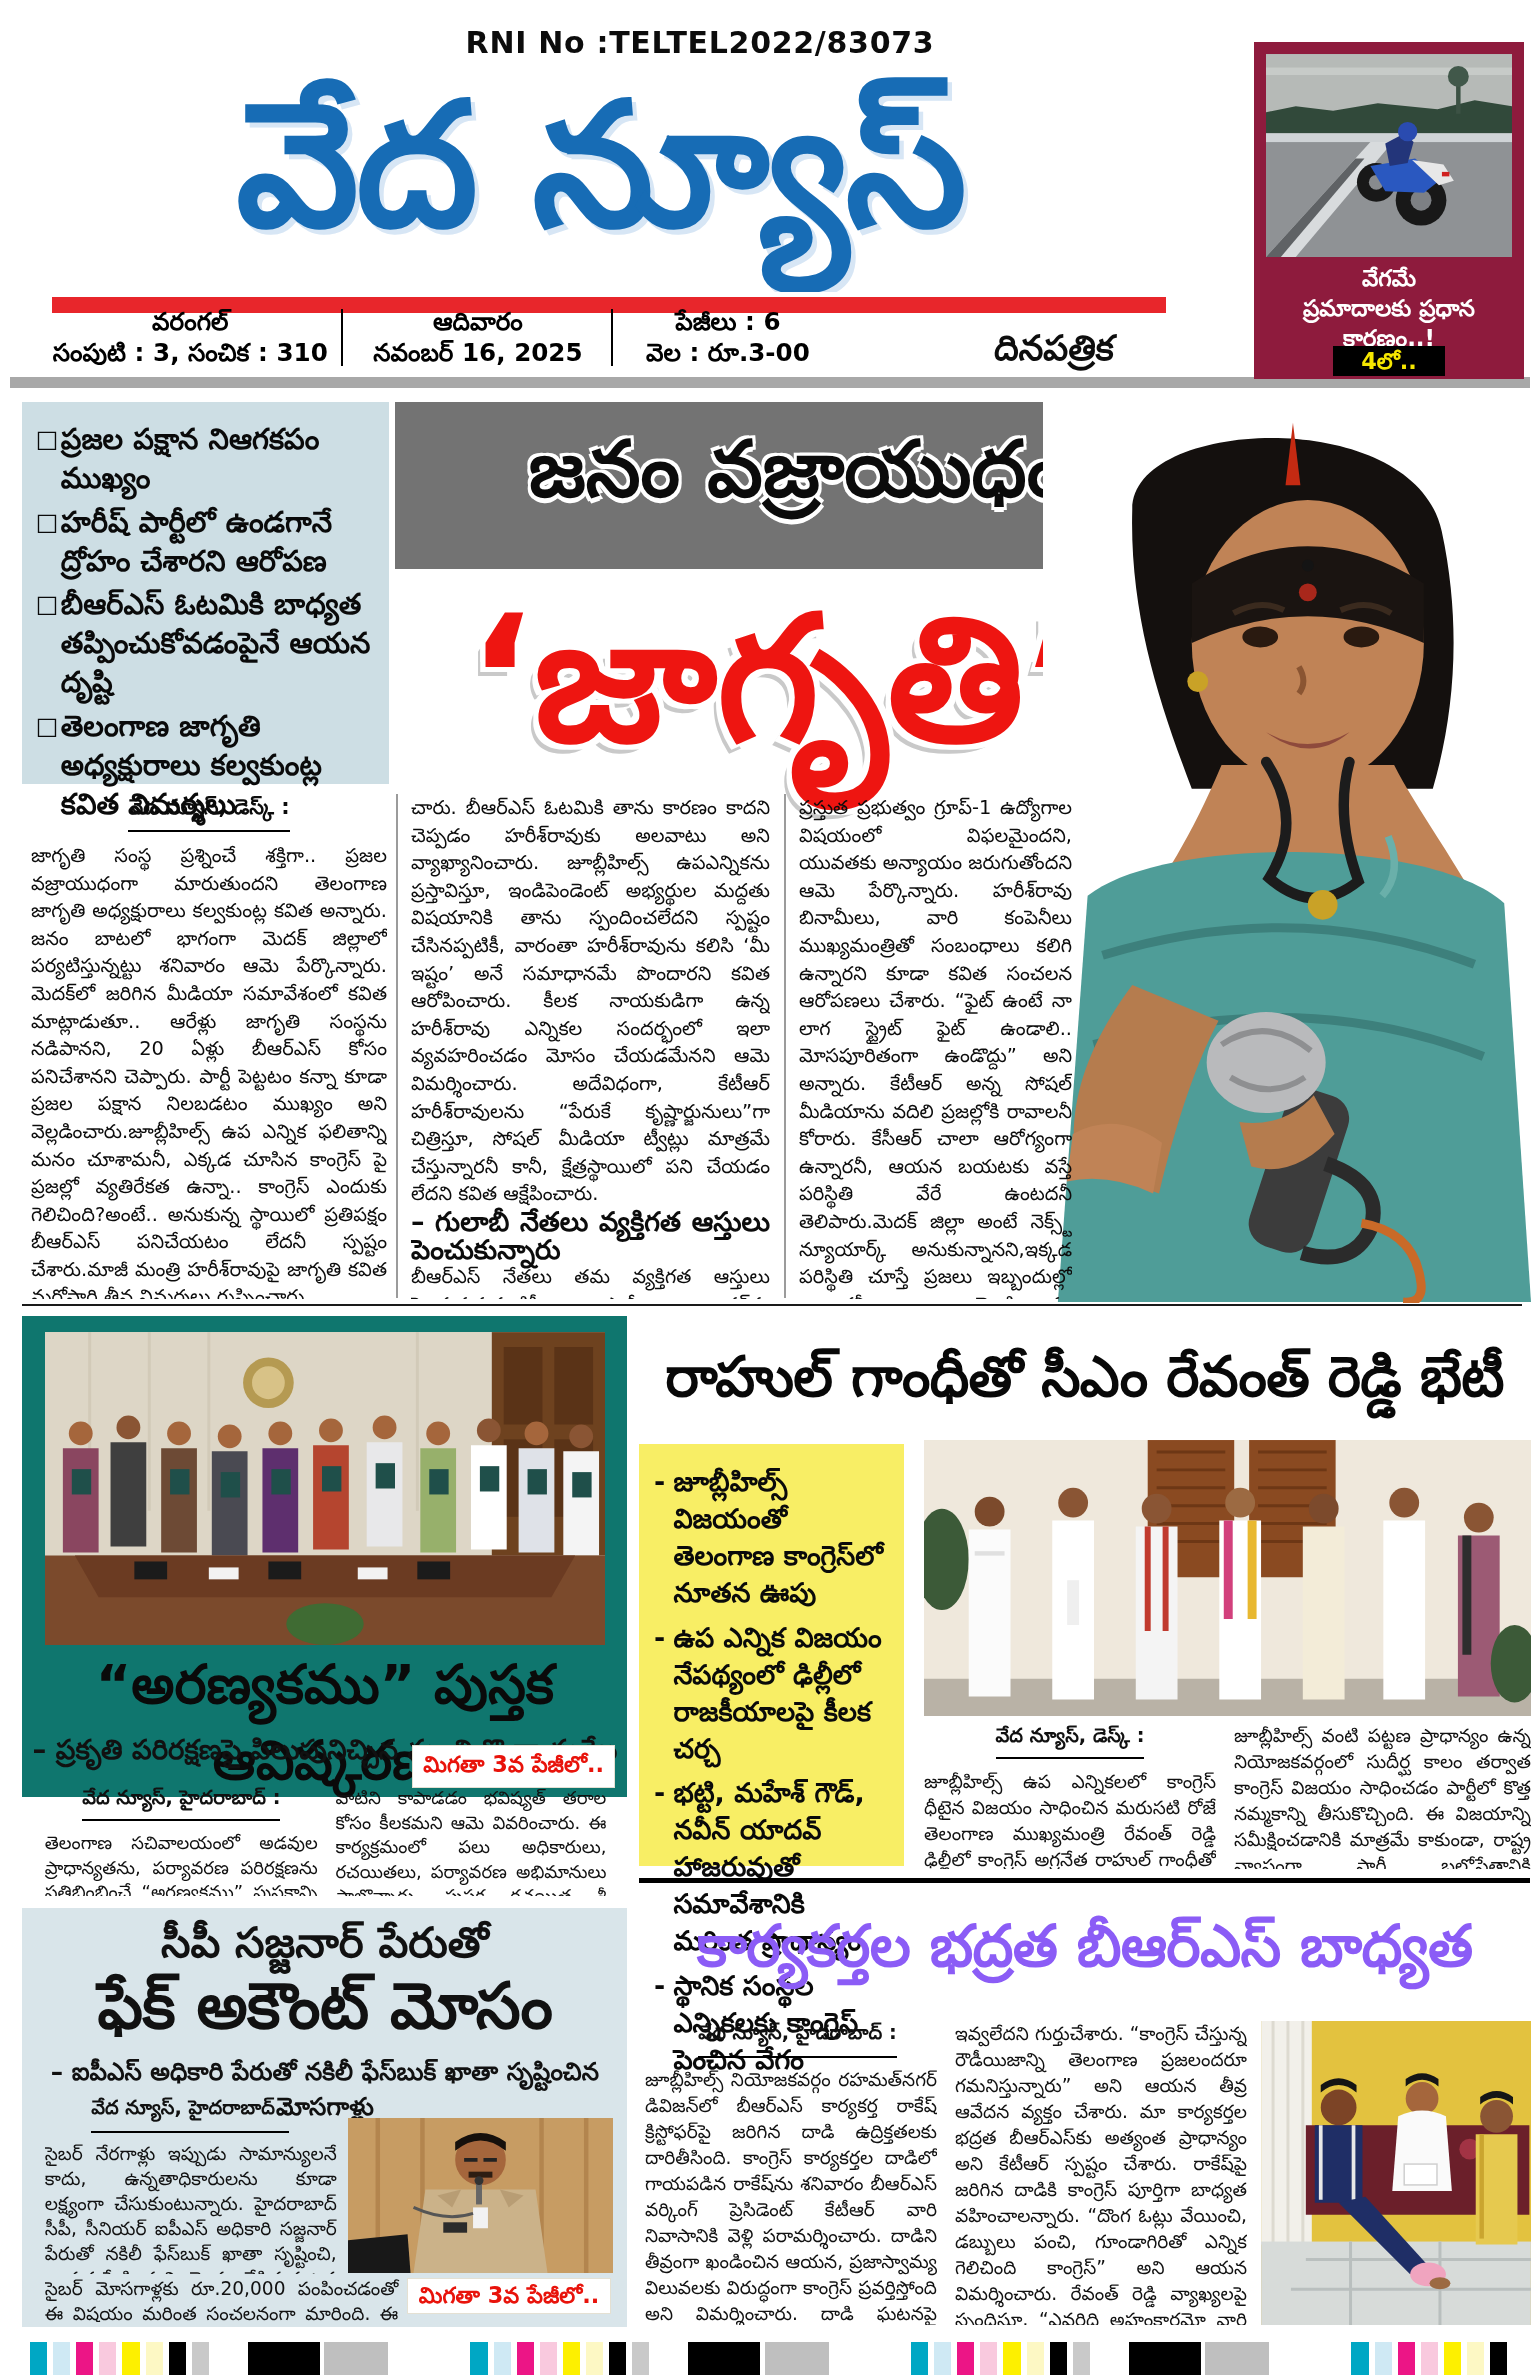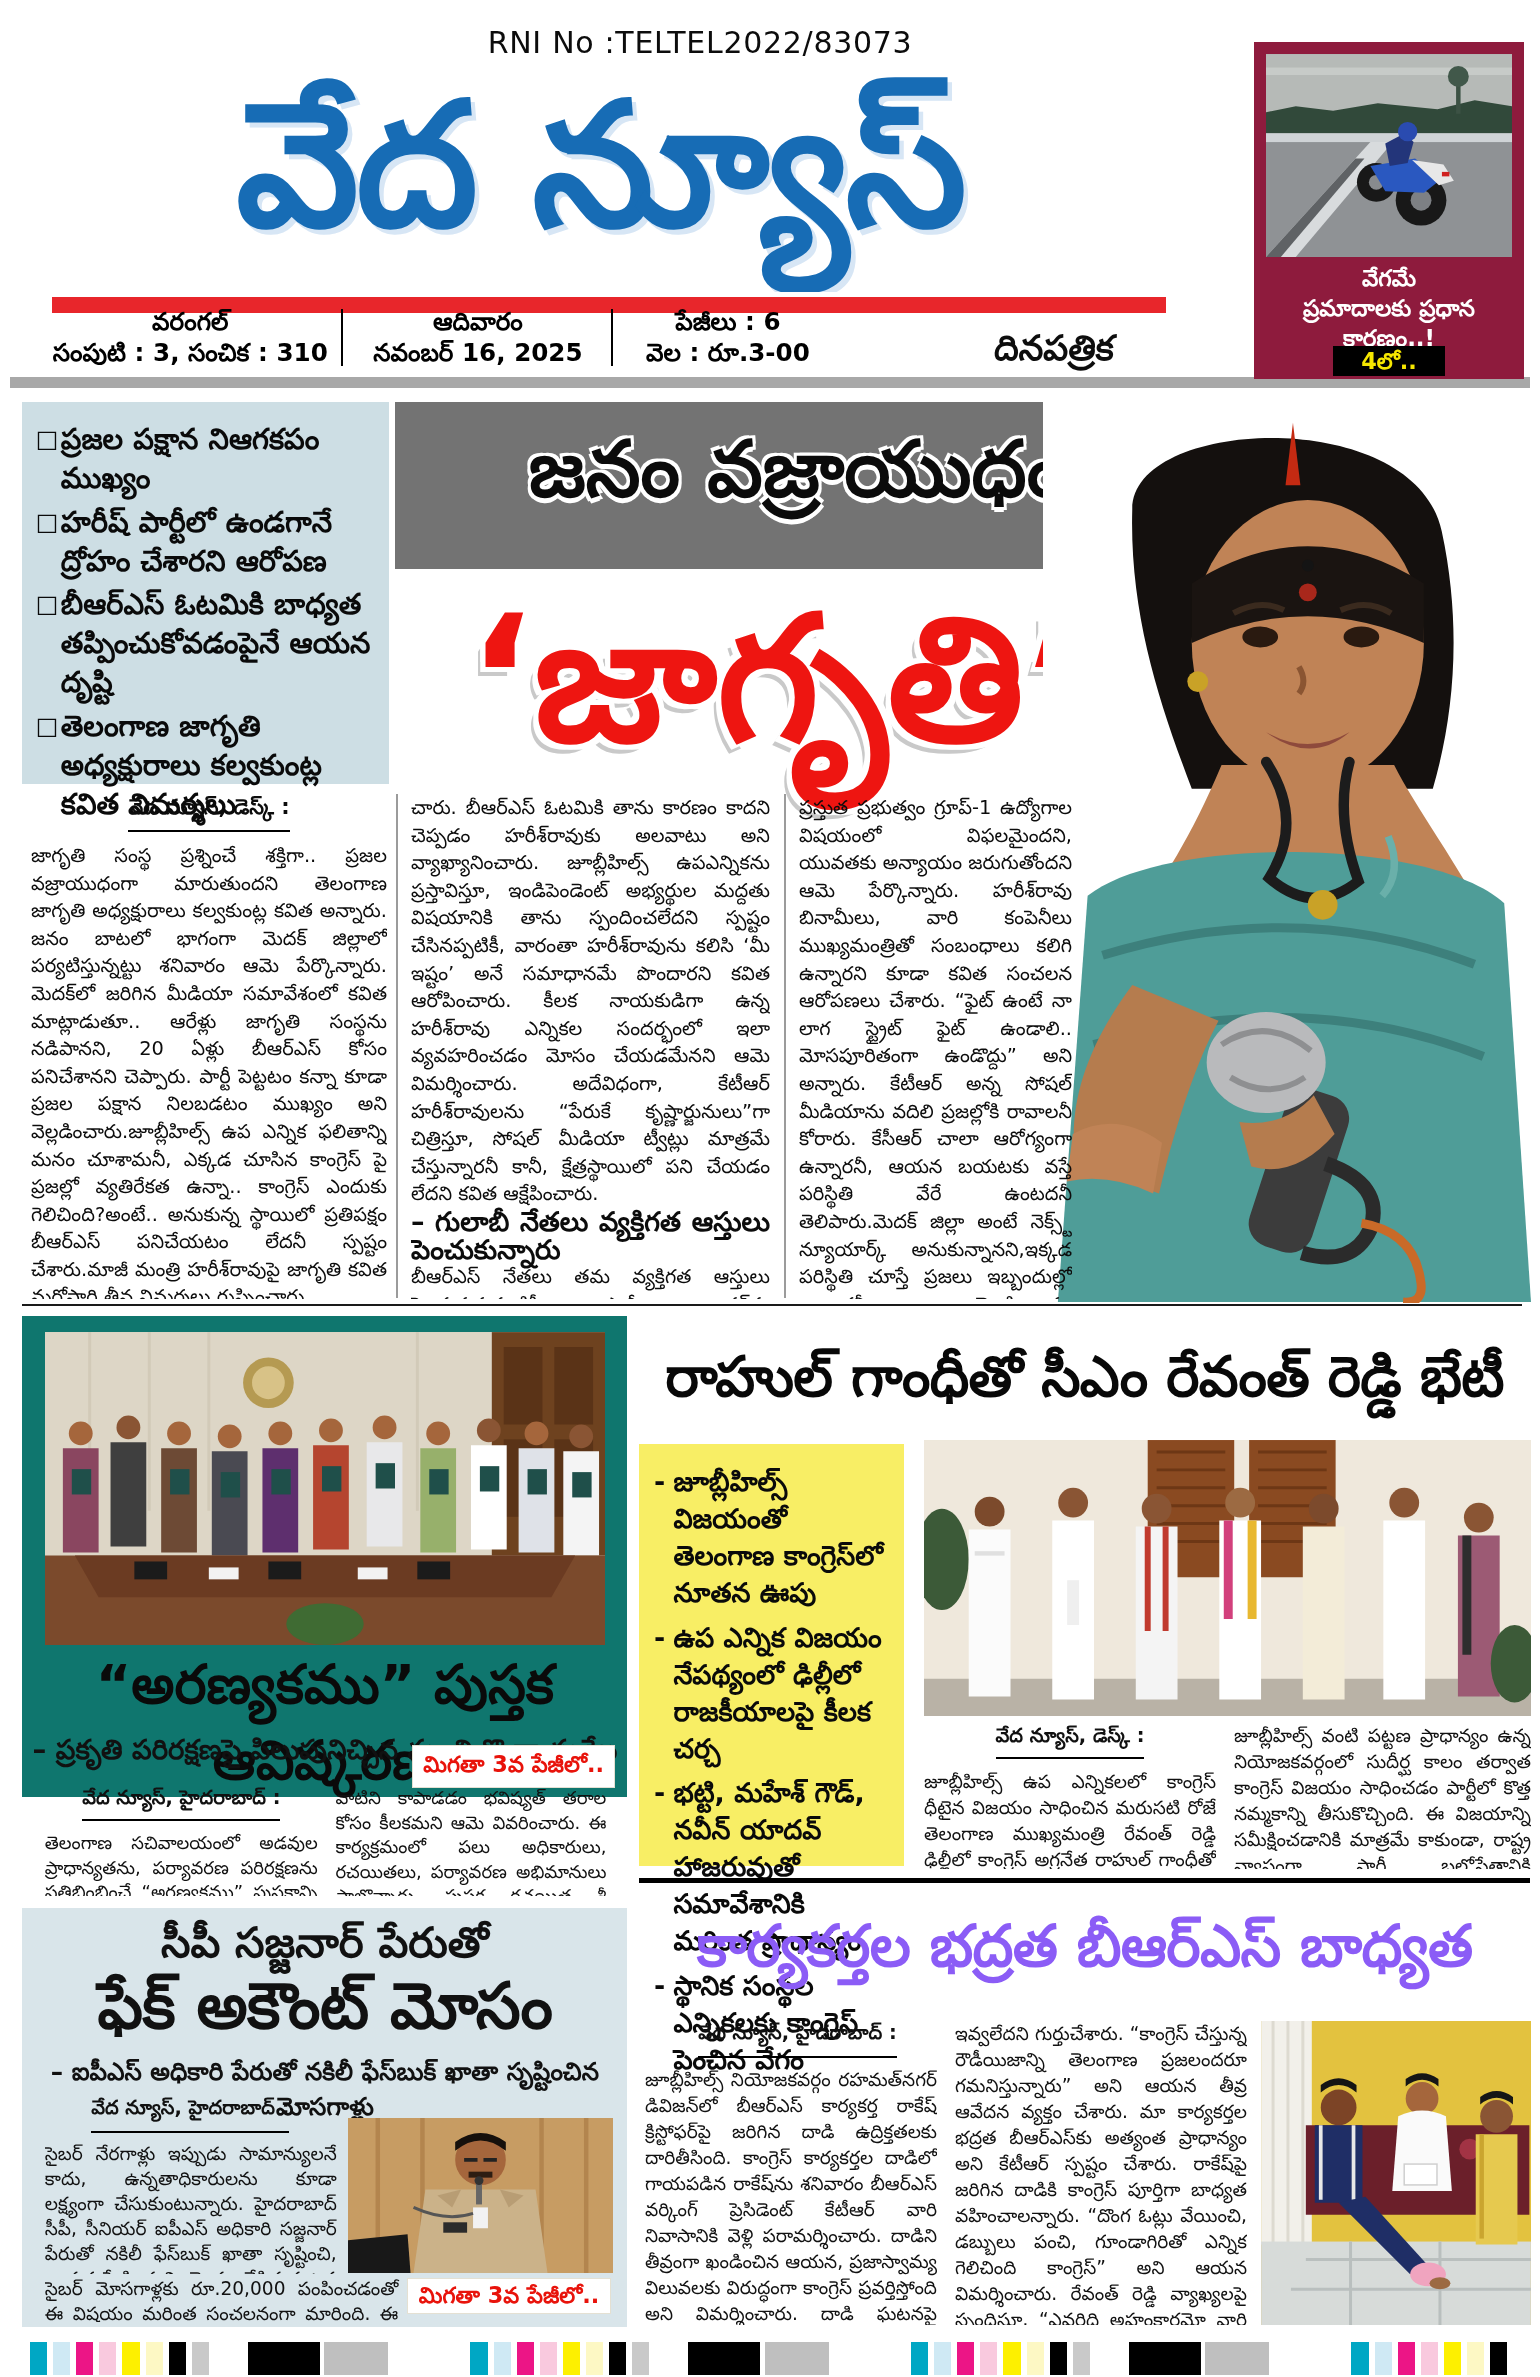--- a/index.html
+++ b/index.html
@@ -2,21 +2,21 @@
 <html style="font-size:12px"><head>
 <meta charset="utf-8">
 <style>
   html,body{margin:0;padding:0;background:#e8e8e8;}
   #page{position:relative;width:1541px;height:2377px;background:#ffffff;overflow:hidden;
         font-family:"DejaVu Sans","Liberation Sans",sans-serif;color:#111;}
   .abs{position:absolute;}
   .pre{white-space:pre-line;}
 
   
-  .rni{left:417px;top:25px;width:566px;font-size:30px;font-weight:400;color:#0c0c0c;text-align:center;letter-spacing:0.7px;}
+  .rni{left:417px;top:25px;width:566px;font-size:30px;font-weight:700;color:#0c0c0c;text-align:center;letter-spacing:0.7px;}
   .masthead{left:30px;top:46px;width:1140px;height:246px;font-size:173px;line-height:238px;font-weight:bold;
             color:#176cb5;text-align:center;letter-spacing:-3px;text-shadow:4.5px 4.5px 0 #d7e6f5;overflow:hidden;}
   .redrule{left:52px;top:297px;width:1114px;height:16.4px;background:#e8262b;}
   .infobar{left:22.4px;top:306px;width:954px;height:63px;}
   .infocell{position:absolute;top:0;height:63px;font-size:24.6px;font-weight:bold;color:#000;text-align:center;line-height:31px;}
   .vline{position:absolute;top:3px;width:1.5px;height:57px;background:#000;}
   .daily{left:961px;top:328px;width:186px;font-size:35px;font-weight:bold;color:#0d0d0d;text-align:center;transform:skewX(-4deg);}
   .graybar{left:10.4px;top:377px;width:1520px;height:11.2px;background:#a8a8a8;}
 
   

